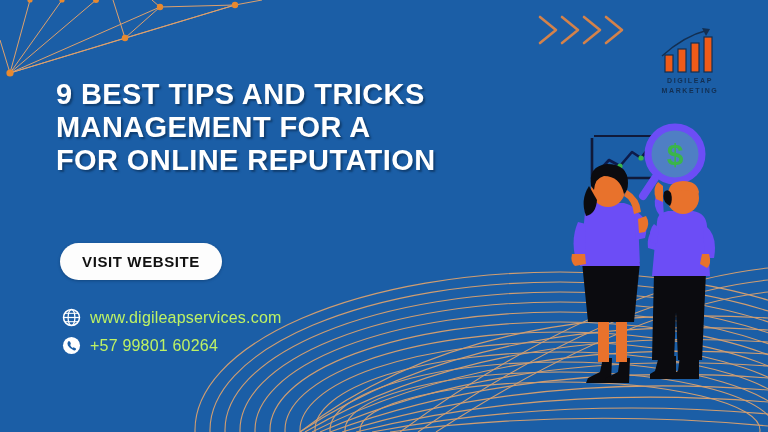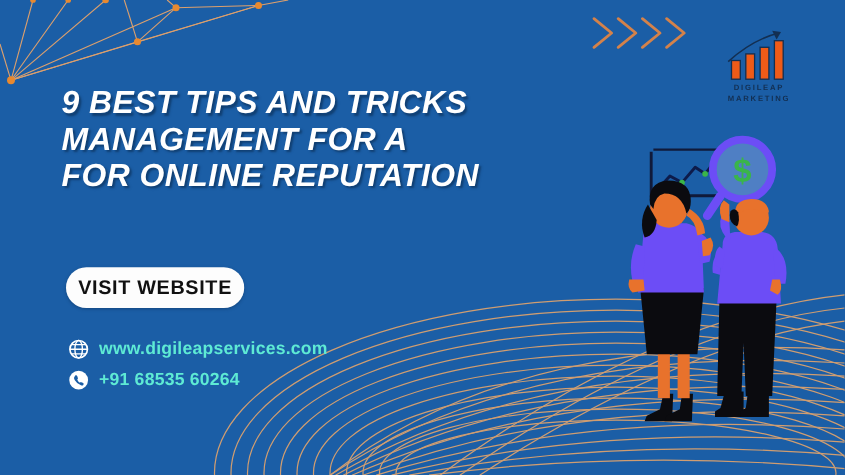--- a/index.html
+++ b/index.html
@@ -17,46 +17,45 @@
 
   
   .headline{
     position:absolute;left:56px;top:78px;width:430px;
     color:#ffffff;
     font-size:29px;line-height:33px;
     font-weight:bold;letter-spacing:.4px;
     text-transform:uppercase;
     text-shadow:2px 2px 2px rgba(8,36,70,.55);
     margin:0;
-    font-style:italic;
   }
   .headline span{display:block;}
 
   
   .cta{
     position:absolute;left:60px;top:243px;
     width:162px;height:37px;
     background:#fdfdfd;border:none;border-radius:19px;
     box-shadow:0 1px 3px rgba(6,28,56,.35);
     color:#111111;
     font-family:"Liberation Sans","DejaVu Sans",sans-serif;
-    font-size:18px;font-weight:bold;letter-spacing:.6px;
+    font-size:15px;font-weight:bold;letter-spacing:.6px;
     display:flex;align-items:center;justify-content:center;
     cursor:pointer;padding:0;
   }
 
   
   .contact{position:absolute;left:62px;top:308px;}
   .crow{display:flex;align-items:center;margin-bottom:9px;}
   .crow .ico{
     width:19px;height:19px;margin-right:9px;flex:0 0 19px;
     display:flex;align-items:center;justify-content:center;
   }
   .crow .txt{
-    color:#5eead4;font-size:16px;font-weight:bold;letter-spacing:.2px;
+    color:#bef264;font-size:16px;font-weight:normal;letter-spacing:.2px;
     white-space:nowrap;
   }
 
   
   .logo{position:absolute;left:636px;top:26px;width:108px;height:76px;}
   .logo-name{
     position:absolute;left:0;top:50px;width:108px;text-align:center;
     color:#132f52;font-size:7px;font-weight:bold;letter-spacing:1.6px;
     line-height:10px;
   }
@@ -222,21 +221,21 @@
     <div class="crow">
       <span class="ico">
         <svg viewBox="0 0 20 20" width="19" height="19">
           <circle cx="10" cy="10" r="9" fill="#ffffff"></circle>
           <path d="M6.6 5.6 Q 8.4 5.0 8.9 6.8 L9.3 8.2 Q 9.4 8.9 8.6 9.4
                    Q 9.4 11.6 11.2 12.6 Q 11.8 11.8 12.5 12.0 L13.9 12.5
                    Q 15.3 13.0 14.6 14.4 Q 13.8 15.6 12.2 15.0
                    Q 8.4 13.8 6.2 10.0 Q 5.0 7.4 6.6 5.6 Z" fill="#1b5ea6"></path>
         </svg>
       </span>
-      <span class="txt">+91 68535 60264</span>
+      <span class="txt">+57 99801 60264</span>
     </div>
   </div>
 
   <div class="logo">
     <svg viewBox="0 0 108 52" width="108" height="52">
       <path d="M26 30 Q 48 10 72 4" fill="none" stroke="#132f52" stroke-width="1.4"></path>
       <path d="M66 2 L74 3 L70 10 Z" fill="#132f52"></path>
       <g fill="#ef5b18">
         <rect x="29" y="29" width="8" height="17"></rect>
         <rect x="42" y="23" width="8" height="23"></rect>

